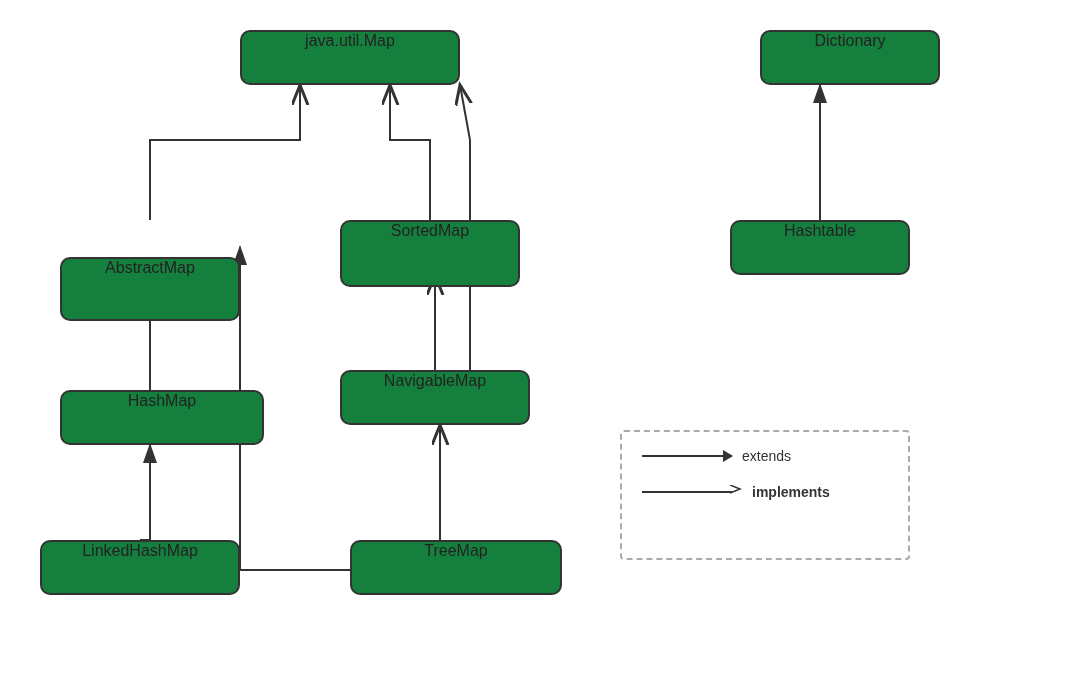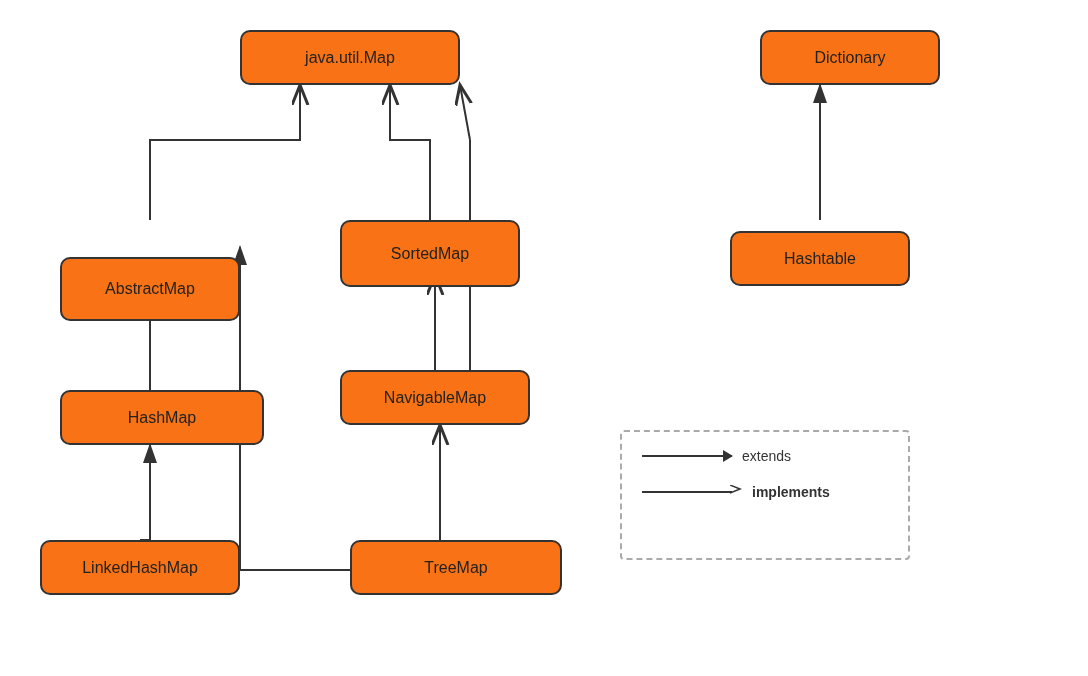--- a/index.html
+++ b/index.html
@@ -13,23 +13,23 @@
     }
     .diagram-container {
       width: 1088px;
       height: 676px;
       position: relative;
     }
     .box {
       position: absolute;
       border: 2px solid #333;
       border-radius: 10px;
-      background: #f97316;
+      background: #15803d;
       display: flex;
-      align-items: center;
+      align-items: flex-start;
       justify-content: center;
       font-size: 16px;
       color: #222;
       font-weight: normal;
       z-index: 10;
     }
     svg.arrows {
       position: absolute;
       top: 0; left: 0;
       width: 1088px;
@@ -101,21 +101,21 @@
   </div>
 
   <div class="box" style="left:60px; top:237px; width:180px; height:64px;margin-top:20px;">
     <span>AbstractMap</span>
   </div>
 
   <div class="box" style="left:340px; top:220px; width:180px; height:67px;">
     <span>SortedMap</span>
   </div>
 
-  <div class="box" style="left:730px; top:220px; width:180px; height:55px;margin-top:11px;">
+  <div class="box" style="left:730px; top:220px; width:180px; height:55px;">
     <span>Hashtable</span>
   </div>
 
   <div class="box" style="left:60px; top:390px; width:204px; height:55px;">
     <span>HashMap</span>
   </div>
 
   <div class="box" style="left:40px; top:540px; width:200px; height:55px;">
     <span>LinkedHashMap</span>
   </div>

